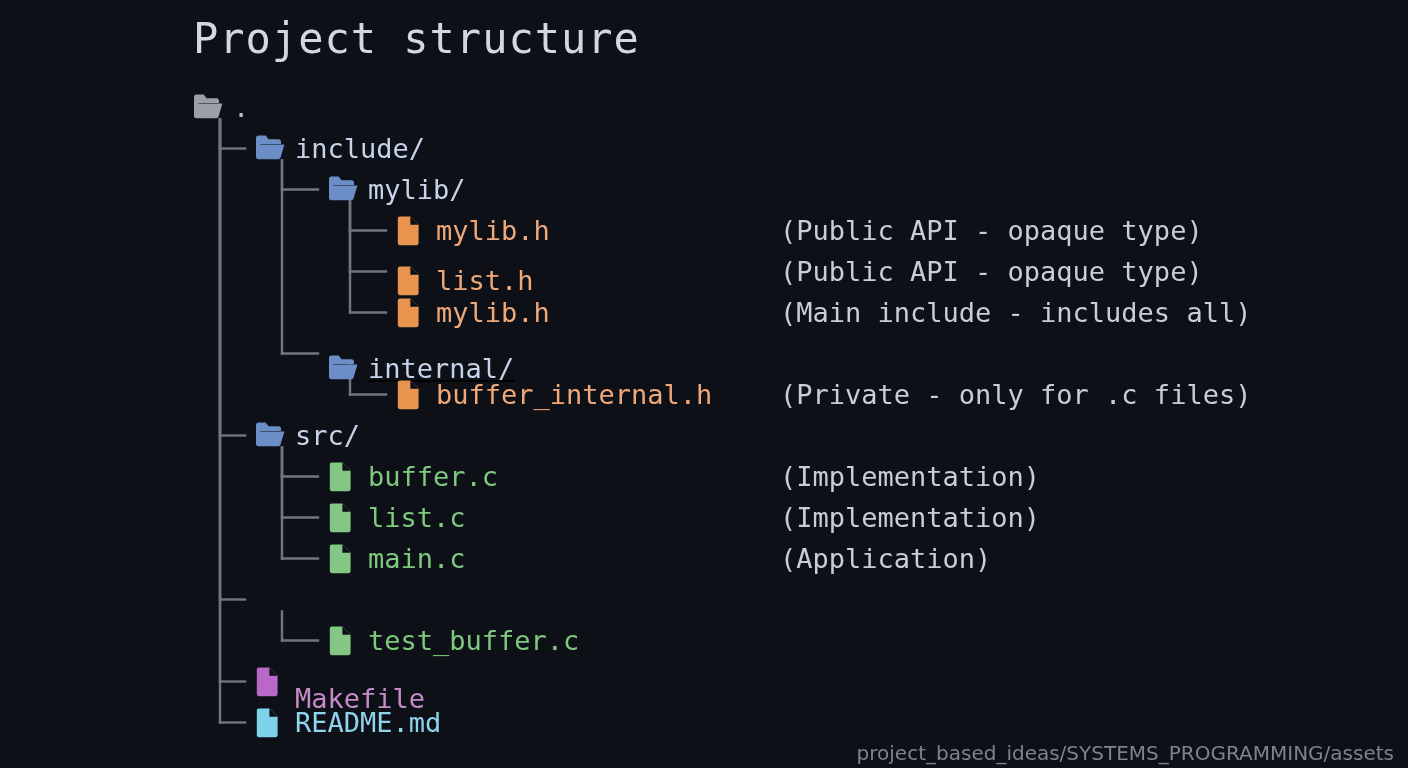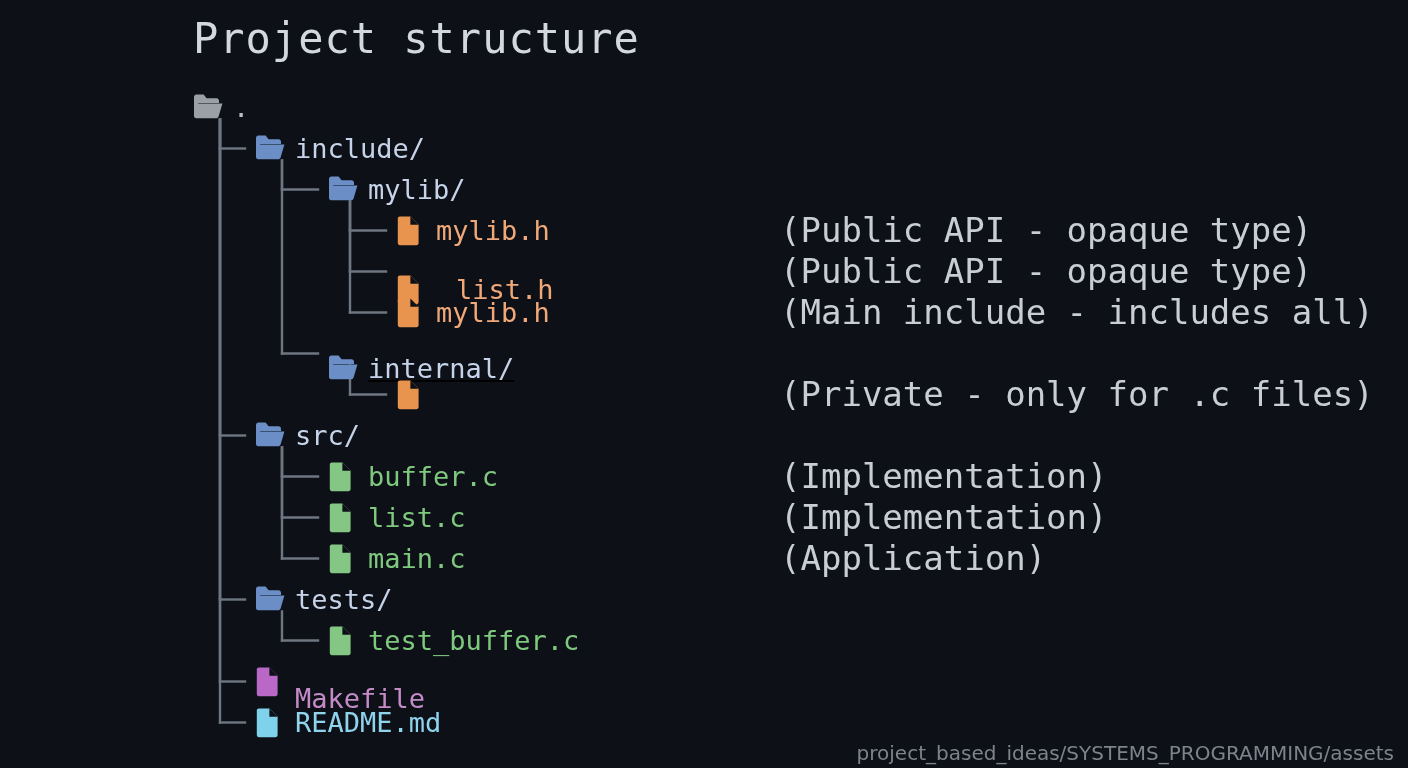--- a/index.html
+++ b/index.html
@@ -64,21 +64,21 @@
     font-family: "DejaVu Sans Mono", "Liberation Mono", monospace;
     font-size: 27px;
     line-height: 41px;
     white-space: pre;
   }
 
   .annotation {
     position: absolute;
     left: 780px;
     font-family: "DejaVu Sans Mono", "Liberation Mono", monospace;
-    font-size: 34px;
+    font-size: 27px;
     line-height: 41px;
     color: #c9ced6;
     white-space: pre;
     height: 41px;
     display: flex;
     align-items: center;
   }
 
   
   .icon {
@@ -153,62 +153,58 @@
           </svg></span><span class="row-name" style="color: rgb(198, 211, 232);">include/</span></div>
       <div class="tree-row" style="left: 328px; top: 169px;"><span class="icon"><svg width="30" height="26" viewBox="0 0 30 26">
             <path d="M1 4.2 C1 2.6 2 1.6 3.4 1.6 H10.6 L13.6 5.2 H23.6 C25 5.2 26 6.2 26 7.6 V10 H6.6 L1 10 Z" fill="#6b8ec6"></path>
             <path d="M5.4 10.6 H29.4 L25.6 23.4 C25.2 24.6 24.3 25.2 23.2 25.2 H3.2 C1.8 25.2 1 24.2 1 23 V5.4 Z" fill="#6b8ec6"></path>
           </svg></span><span class="row-name" style="color: rgb(198, 211, 232);">mylib/</span></div>
       <div class="tree-row" style="left: 396px; top: 210px;"><span class="icon"><svg width="24" height="30" viewBox="0 0 24 30">
             <path d="M1.8 2.6 C1.8 1.4 2.7 0.6 3.9 0.6 H14.4 L22.6 8.8 V27.1 C22.6 28.3 21.7 29.2 20.5 29.2 H3.9 C2.7 29.2 1.8 28.3 1.8 27.1 Z" fill="#e8944e"></path>
             <path d="M14.4 0.6 L22.6 8.8 H14.4 Z" fill="#0d1117"></path>
           </svg></span><span class="row-name" style="color: rgb(240, 168, 120);">mylib.h</span></div>
       <div class="annotation" style="top: 210px;">(Public API - opaque type)</div>
-      <div class="tree-row" style="left: 396px; top: 269px; gap: 20px;"><span class="icon"><svg width="24" height="30" viewBox="0 0 24 30">
+      <div class="tree-row" style="left: 396px; top: 260px;"><span class="icon"><svg width="24" height="30" viewBox="0 0 24 30">
             <path d="M1.8 2.6 C1.8 1.4 2.7 0.6 3.9 0.6 H14.4 L22.6 8.8 V27.1 C22.6 28.3 21.7 29.2 20.5 29.2 H3.9 C2.7 29.2 1.8 28.3 1.8 27.1 Z" fill="#e8944e"></path>
             <path d="M14.4 0.6 L22.6 8.8 H14.4 Z" fill="#0d1117"></path>
           </svg></span><span class="row-name" style="color: rgb(240, 168, 120);">list.h</span></div>
       <div class="annotation" style="top: 251px;">(Public API - opaque type)</div>
       <div class="tree-row" style="left: 396px; top: 292px;"><span class="icon"><svg width="24" height="30" viewBox="0 0 24 30">
             <path d="M1.8 2.6 C1.8 1.4 2.7 0.6 3.9 0.6 H14.4 L22.6 8.8 V27.1 C22.6 28.3 21.7 29.2 20.5 29.2 H3.9 C2.7 29.2 1.8 28.3 1.8 27.1 Z" fill="#e8944e"></path>
             <path d="M14.4 0.6 L22.6 8.8 H14.4 Z" fill="#0d1117"></path>
           </svg></span><span class="row-name" style="color: rgb(240, 168, 120);">mylib.h</span></div>
       <div class="annotation" style="top: 292px;">(Main include - includes all)</div>
       <div class="tree-row" style="left: 328px; top: 348px; text-decoration: underline;"><span class="icon"><svg width="30" height="26" viewBox="0 0 30 26">
             <path d="M1 4.2 C1 2.6 2 1.6 3.4 1.6 H10.6 L13.6 5.2 H23.6 C25 5.2 26 6.2 26 7.6 V10 H6.6 L1 10 Z" fill="#6b8ec6"></path>
             <path d="M5.4 10.6 H29.4 L25.6 23.4 C25.2 24.6 24.3 25.2 23.2 25.2 H3.2 C1.8 25.2 1 24.2 1 23 V5.4 Z" fill="#6b8ec6"></path>
           </svg></span><span class="row-name" style="color: rgb(198, 211, 232);">internal/</span></div>
       <div class="tree-row" style="left: 396px; top: 374px;"><span class="icon"><svg width="24" height="30" viewBox="0 0 24 30">
             <path d="M1.8 2.6 C1.8 1.4 2.7 0.6 3.9 0.6 H14.4 L22.6 8.8 V27.1 C22.6 28.3 21.7 29.2 20.5 29.2 H3.9 C2.7 29.2 1.8 28.3 1.8 27.1 Z" fill="#e8944e"></path>
             <path d="M14.4 0.6 L22.6 8.8 H14.4 Z" fill="#0d1117"></path>
-          </svg></span></div>
+          </svg></span><span class="row-name" style="color: rgb(240, 168, 120);">buffer_internal.h</span></div>
       <div class="annotation" style="top: 374px;">(Private - only for .c files)</div>
       <div class="tree-row" style="left: 255px; top: 415px;"><span class="icon"><svg width="30" height="26" viewBox="0 0 30 26">
             <path d="M1 4.2 C1 2.6 2 1.6 3.4 1.6 H10.6 L13.6 5.2 H23.6 C25 5.2 26 6.2 26 7.6 V10 H6.6 L1 10 Z" fill="#6b8ec6"></path>
             <path d="M5.4 10.6 H29.4 L25.6 23.4 C25.2 24.6 24.3 25.2 23.2 25.2 H3.2 C1.8 25.2 1 24.2 1 23 V5.4 Z" fill="#6b8ec6"></path>
           </svg></span><span class="row-name" style="color: rgb(198, 211, 232);">src/</span></div>
       <div class="tree-row" style="left: 328px; top: 456px;"><span class="icon"><svg width="24" height="30" viewBox="0 0 24 30">
             <path d="M1.8 2.6 C1.8 1.4 2.7 0.6 3.9 0.6 H14.4 L22.6 8.8 V27.1 C22.6 28.3 21.7 29.2 20.5 29.2 H3.9 C2.7 29.2 1.8 28.3 1.8 27.1 Z" fill="#84c784"></path>
             <path d="M14.4 0.6 L22.6 8.8 H14.4 Z" fill="#0d1117"></path>
           </svg></span><span class="row-name" style="color: rgb(127, 201, 127);">buffer.c</span></div>
       <div class="annotation" style="top: 456px;">(Implementation)</div>
       <div class="tree-row" style="left: 328px; top: 497px;"><span class="icon"><svg width="24" height="30" viewBox="0 0 24 30">
             <path d="M1.8 2.6 C1.8 1.4 2.7 0.6 3.9 0.6 H14.4 L22.6 8.8 V27.1 C22.6 28.3 21.7 29.2 20.5 29.2 H3.9 C2.7 29.2 1.8 28.3 1.8 27.1 Z" fill="#84c784"></path>
             <path d="M14.4 0.6 L22.6 8.8 H14.4 Z" fill="#0d1117"></path>
           </svg></span><span class="row-name" style="color: rgb(127, 201, 127);">list.c</span></div>
       <div class="annotation" style="top: 497px;">(Implementation)</div>
       <div class="tree-row" style="left: 328px; top: 538px;"><span class="icon"><svg width="24" height="30" viewBox="0 0 24 30">
             <path d="M1.8 2.6 C1.8 1.4 2.7 0.6 3.9 0.6 H14.4 L22.6 8.8 V27.1 C22.6 28.3 21.7 29.2 20.5 29.2 H3.9 C2.7 29.2 1.8 28.3 1.8 27.1 Z" fill="#84c784"></path>
             <path d="M14.4 0.6 L22.6 8.8 H14.4 Z" fill="#0d1117"></path>
           </svg></span><span class="row-name" style="color: rgb(127, 201, 127);">main.c</span></div>
       <div class="annotation" style="top: 538px;">(Application)</div>
-      <div class="tree-row" style="left: 255px; top: 579px;"><span class="icon"><svg width="30" height="26" viewBox="0 0 30 26">
-            <path d="M1 4.2 C1 2.6 2 1.6 3.4 1.6 H10.6 L13.6 5.2 H23.6 C25 5.2 26 6.2 26 7.6 V10 H6.6 L1 10 Z" fill="#6b8ec6"></path>
-            <path d="M5.4 10.6 H29.4 L25.6 23.4 C25.2 24.6 24.3 25.2 23.2 25.2 H3.2 C1.8 25.2 1 24.2 1 23 V5.4 Z" fill="#6b8ec6"></path>
-          </svg></span><span class="row-name" style="color: rgb(198, 211, 232);">tests/</span></div>
       <div class="tree-row" style="left: 328px; top: 620px; align-items: center;"><span class="icon"><svg width="24" height="30" viewBox="0 0 24 30">
             <path d="M1.8 2.6 C1.8 1.4 2.7 0.6 3.9 0.6 H14.4 L22.6 8.8 V27.1 C22.6 28.3 21.7 29.2 20.5 29.2 H3.9 C2.7 29.2 1.8 28.3 1.8 27.1 Z" fill="#84c784"></path>
             <path d="M14.4 0.6 L22.6 8.8 H14.4 Z" fill="#0d1117"></path>
           </svg></span><span class="row-name" style="color: rgb(127, 201, 127);">test_buffer.c</span></div>
       <div class="tree-row" style="left: 255px; top: 661px;"><span class="icon"><svg width="24" height="30" viewBox="0 0 24 30">
             <path d="M1.8 2.6 C1.8 1.4 2.7 0.6 3.9 0.6 H14.4 L22.6 8.8 V27.1 C22.6 28.3 21.7 29.2 20.5 29.2 H3.9 C2.7 29.2 1.8 28.3 1.8 27.1 Z" fill="#b968c7"></path>
             <path d="M14.4 0.6 L22.6 8.8 H14.4 Z" fill="#0d1117"></path>
           </svg></span><span class="row-name" style="color: rgb(197, 139, 200); margin-top: 34px;">Makefile</span></div>
       <div class="tree-row" style="left: 255px; top: 702px;"><span class="icon"><svg width="24" height="30" viewBox="0 0 24 30">
             <path d="M1.8 2.6 C1.8 1.4 2.7 0.6 3.9 0.6 H14.4 L22.6 8.8 V27.1 C22.6 28.3 21.7 29.2 20.5 29.2 H3.9 C2.7 29.2 1.8 28.3 1.8 27.1 Z" fill="#7fd2ec"></path>

